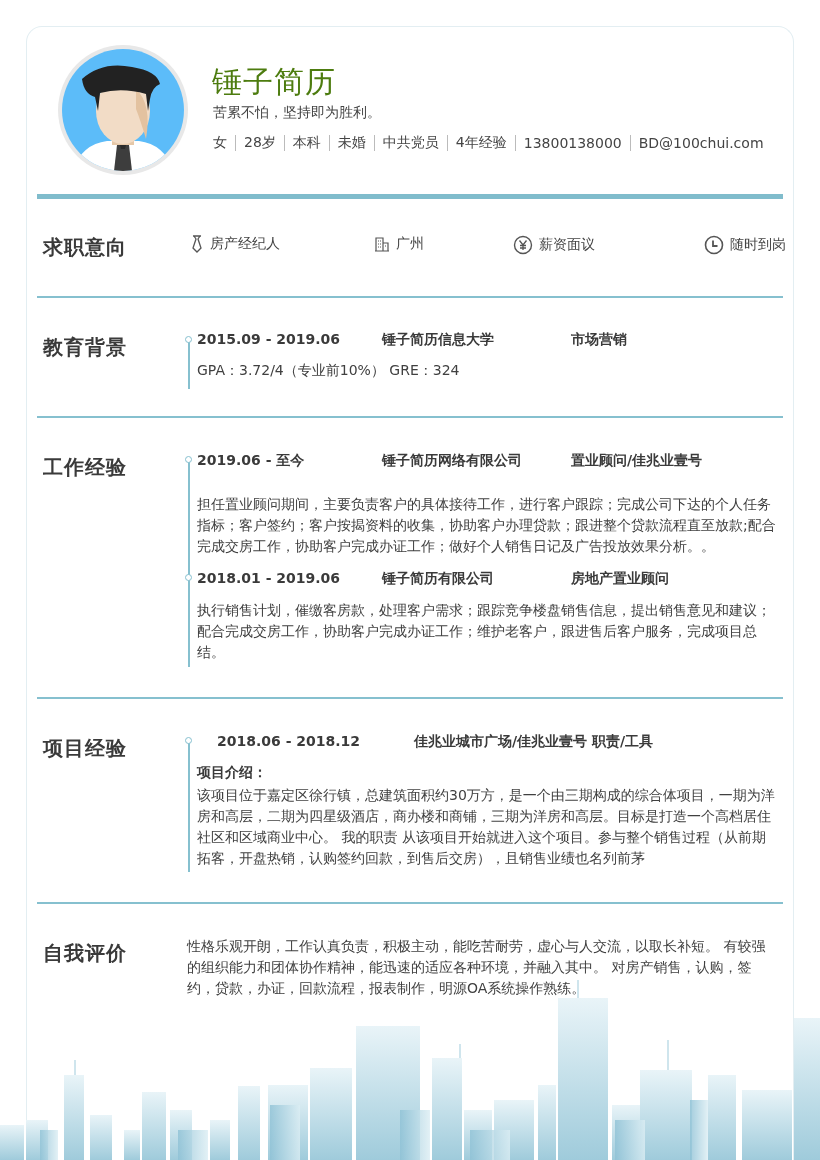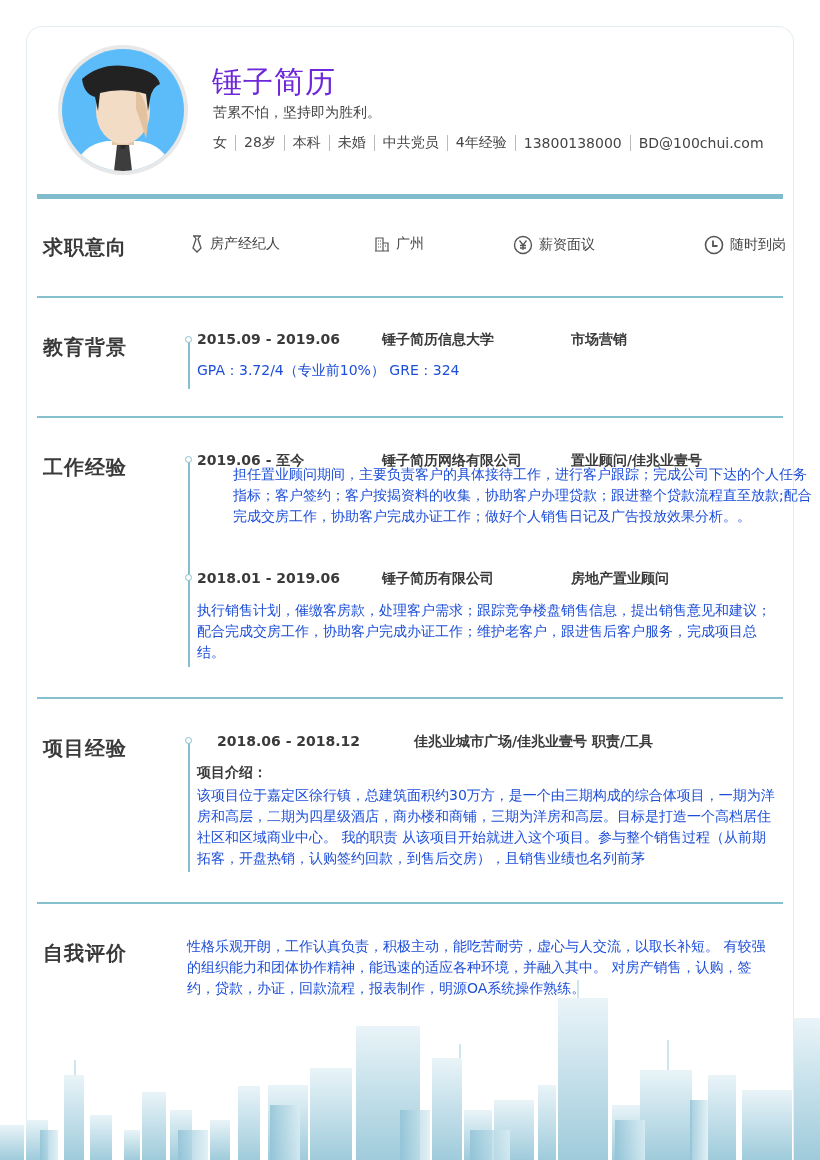--- a/index.html
+++ b/index.html
@@ -13,38 +13,38 @@
   }
 
   
   .avatar {
     position: absolute; left: 58px; top: 45px; width: 130px; height: 130px;
     border-radius: 50%; background: #e8e8e8; padding: 4px;
   }
   .avatar-inner {
     width: 122px; height: 122px; border-radius: 50%; background: #5cbcf9; overflow: hidden; position: relative;
   }
-  .name { position: absolute; left: 212px; top: 62px; font-size: 30px; color: #6d28d9; letter-spacing: 1px; }
+  .name { position: absolute; left: 212px; top: 62px; font-size: 30px; color: #4d7c0f; letter-spacing: 1px; }
   .motto { position: absolute; left: 213px; top: 104px; font-size: 14px; color: #444; }
   .info-row { position: absolute; left: 213px; top: 134px; font-size: 14px; color: #444; display: flex; align-items: center; white-space: nowrap; }
   .info-row .sep { display: inline-block; width: 1px; height: 16px; background: #bbb; margin: 0 8px; }
 
   .thick-rule { position: absolute; left: 37px; top: 194px; width: 746px; height: 5px; background: #80bccc; }
   .rule { position: absolute; left: 37px; width: 746px; height: 2px; background: #86c0cf; }
 
   .sec-title { position: absolute; left: 43px; font-size: 20px; font-weight: bold; color: #3a3a3a; letter-spacing: 1px; }
 
   .intent-item { position: absolute; top: 235px; font-size: 14px; color: #444; display: flex; align-items: center; }
   .intent-item svg { margin-right: 6px; }
 
   .timeline { position: absolute; left: 188px; width: 2px; background: #86c0cf; }
   .dot { position: absolute; width: 7px; height: 7px; border: 1.5px solid #86c0cf; border-radius: 50%; background: #fff; }
 
   .row-head { position: absolute; font-size: 14px; font-weight: bold; color: #3a3a3a; white-space: nowrap; }
-  .para { position: absolute; left: 197px; width: 580px; font-size: 14px; line-height: 21px; color: #1d4ed8; }
+  .para { position: absolute; left: 197px; width: 580px; font-size: 14px; line-height: 21px; color: #404040; }
 
   .skyline { position: absolute; left: 0; top: 980px; width: 820px; height: 180px; }
 </style>
 </head>
 <body>
 
 <div class="frame"></div>
 
 <div class="avatar">
   <div class="avatar-inner">
@@ -120,21 +120,21 @@
 <div class="para" style="top:360px;">GPA：3.72/4（专业前10%） GRE：324</div>
 
 <div class="rule" style="top:416px;"></div>
 
 <div class="sec-title" style="top:454px;">工作经验</div>
 <div class="timeline" style="top:459px; height:208px;"></div>
 <div class="dot" style="left:185px; top:456px;"></div>
 <div class="row-head" style="left:197px; top:452px;">2019.06 - 至今</div>
 <div class="row-head" style="left:382px; top:452px;">锤子简历网络有限公司</div>
 <div class="row-head" style="left:571px; top:452px;">置业顾问/佳兆业壹号</div>
-<div class="para" style="top:464px;margin-left:36px;">担任置业顾问期间，主要负责客户的具体接待工作，进行客户跟踪；完成公司下达的个人任务指标；客户签约；客户按揭资料的收集，协助客户办理贷款；跟进整个贷款流程直至放款;配合完成交房工作，协助客户完成办证工作；做好个人销售日记及广告投放效果分析。。</div>
+<div class="para" style="top:494px;">担任置业顾问期间，主要负责客户的具体接待工作，进行客户跟踪；完成公司下达的个人任务指标；客户签约；客户按揭资料的收集，协助客户办理贷款；跟进整个贷款流程直至放款;配合完成交房工作，协助客户完成办证工作；做好个人销售日记及广告投放效果分析。。</div>
 
 <div class="dot" style="left:185px; top:574px;"></div>
 <div class="row-head" style="left:197px; top:570px;">2018.01 - 2019.06</div>
 <div class="row-head" style="left:382px; top:570px;">锤子简历有限公司</div>
 <div class="row-head" style="left:571px; top:570px;">房地产置业顾问</div>
 <div class="para" style="top:600px;">执行销售计划，催缴客房款，处理客户需求；跟踪竞争楼盘销售信息，提出销售意见和建议；配合完成交房工作，协助客户完成办证工作；维护老客户，跟进售后客户服务，完成项目总结。</div>
 
 <div class="rule" style="top:697px;"></div>
 
 <div class="sec-title" style="top:735px;">项目经验</div>

